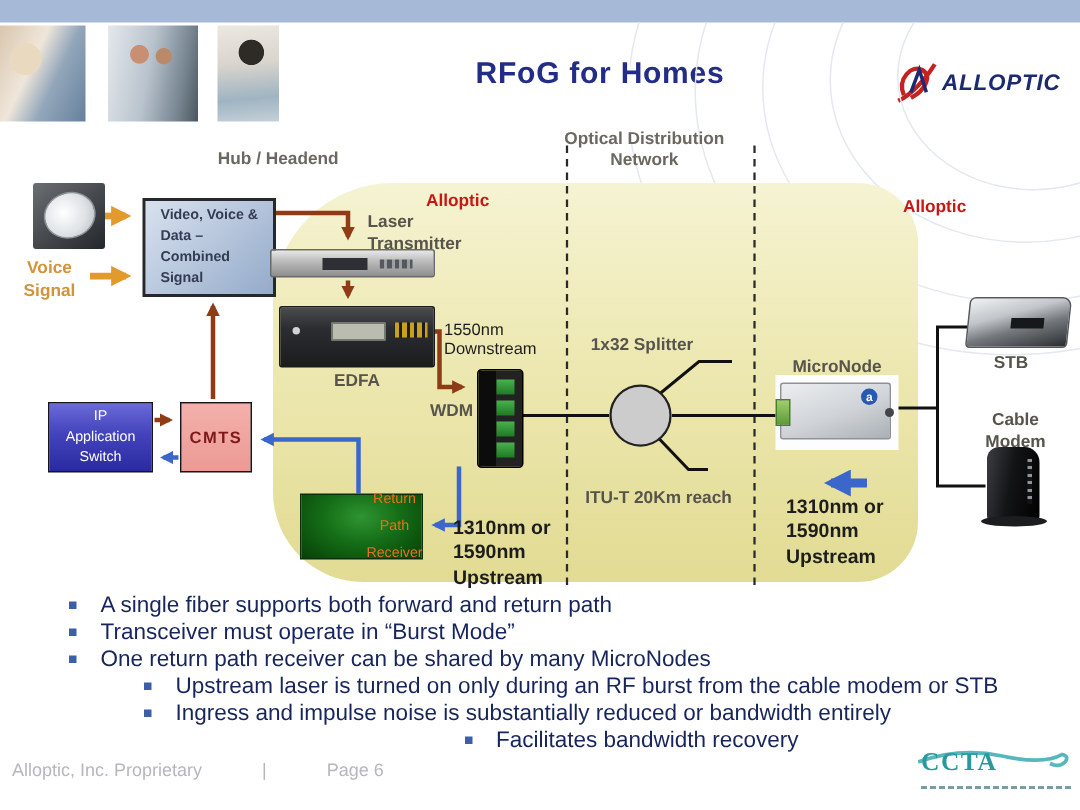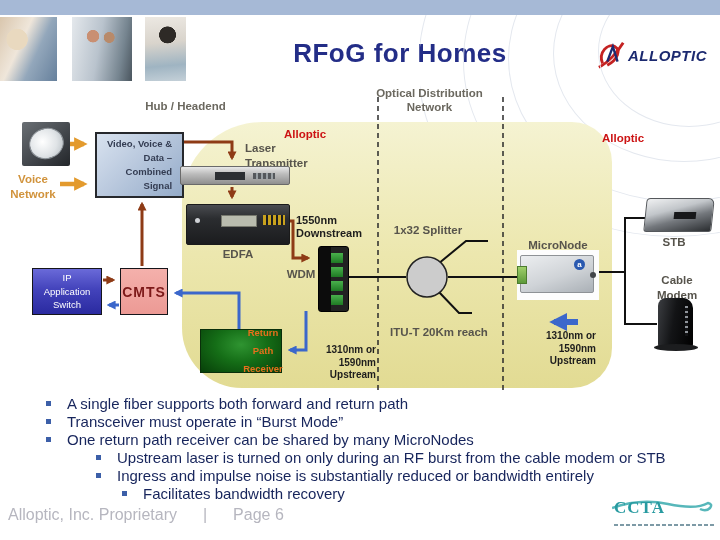--- a/index.html
+++ b/index.html
@@ -13,60 +13,60 @@
   .photo1{left:0;width:57px;background:
      radial-gradient(circle at 30% 35%, #e9d9bf 0 18%, transparent 19%),
      linear-gradient(115deg,#d9c6ad 0%,#efe6da 38%,#93a7bb 62%,#66809c 100%);}
   .photo2{left:72px;width:60px;background:
      radial-gradient(circle at 35% 30%, #c98f72 0 10%, transparent 11%),
      radial-gradient(circle at 62% 32%, #b88a6a 0 9%, transparent 10%),
      linear-gradient(100deg,#e4e8ec 0%,#b9c3cd 45%,#75848f 80%,#4a555e 100%);}
   .photo3{left:145px;width:41px;background:
      radial-gradient(circle at 55% 28%, #2e2a26 0 16%, transparent 17%),
      linear-gradient(175deg,#ece8e2 0%,#d9d4cc 40%,#9fb4c2 75%,#c4d0d8 100%);}
-  .title{left:240px;top:38px;width:320px;text-align:center;font-size:26px;font-weight:bold;
+  .title{left:240px;top:38px;width:320px;text-align:center;font-size:20px;font-weight:bold;
          color:#232d87;letter-spacing:.5px;}
 
   .alogo{left:596px;top:38px;width:118px;height:34px;display:flex;align-items:center;gap:2px;}
   .alogo-text{font-size:15px;font-weight:bold;font-style:italic;color:#1c2a70;letter-spacing:.5px;}
 
   
   .contour{right:0;top:15px;width:300px;height:250px;overflow:hidden;pointer-events:none;}
   .contour i{position:absolute;border:1.5px solid #e4e8ef;border-radius:50%;display:block;}
   .c1{width:180px;height:150px;right:-60px;top:-40px;}
   .c2{width:260px;height:215px;right:-95px;top:-70px;}
   .c3{width:340px;height:285px;right:-130px;top:-100px;}
   .c4{width:420px;height:350px;right:-165px;top:-130px;}
   .c5{width:500px;height:420px;right:-200px;top:-160px;}
 
   
   .yellow{left:182px;top:122px;width:430px;height:266px;
      border-radius:80px 40px 40px 60px;
      background:linear-gradient(180deg,#f5f3d2 0%,#ece7ae 50%,#e2db93 100%);}
   .sec{color:#6b685f;font-weight:bold;font-size:11.5px;text-align:center;white-space:pre-line;line-height:1.25;}
   .dev{color:#57544c;font-weight:bold;font-size:11.5px;text-align:center;white-space:pre-line;line-height:1.3;}
-  .blk{color:#1d1d1d;font-weight:bold;font-size:11px;text-align:center;white-space:pre-line;line-height:1.15;}
+  .blk{color:#1d1d1d;font-weight:normal;font-size:11px;text-align:center;white-space:pre-line;line-height:1.15;}
   .red{color:#cc1414;font-weight:bold;font-size:11.5px;}
 
   
   .combiner{left:95px;top:132px;width:89px;height:66px;border:2px solid #26282c;box-sizing:border-box;
      background:linear-gradient(135deg,#d8e2ef 0%,#bac9de 45%,#94abc9 100%);
-     color:#333c52;font-weight:bold;font-size:9.5px;text-align:right;white-space:pre-line;
+     color:#333c52;font-weight:bold;font-size:9.5px;text-align:left;white-space:pre-line;
      display:flex;align-items:center;justify-content:center;line-height:1.5;}
   .ipswitch{left:32px;top:268px;width:70px;height:47px;border:1px solid #15151a;box-sizing:border-box;
      background:linear-gradient(180deg,#6a6ad9 0%,#4343bb 45%,#2a2aa0 100%);
      color:#fff;font-size:9.5px;text-align:center;white-space:pre-line;
      display:flex;align-items:center;justify-content:center;line-height:1.45;}
   .cmts{left:120px;top:268px;width:48px;height:47px;border:1px solid #15151a;box-sizing:border-box;
      background:linear-gradient(180deg,#f4b0ab 0%,#ec9a95 100%);
-     color:#7c1818;font-weight:bold;font-size:14px;letter-spacing:1px;text-align:center;
+     color:#7c1818;font-weight:bold;font-size:11px;letter-spacing:1px;text-align:center;
      display:flex;align-items:center;justify-content:center;}
   .rpr{left:200px;top:329px;width:82px;height:44px;border:1px solid #0a2f0a;box-sizing:border-box;
      background:radial-gradient(ellipse at 50% 35%,#2f9431 0%,#156e17 45%,#073f08 100%);
-     color:#e8701c;font-weight:bold;font-size:9.5px;text-align:center;white-space:pre-line;
+     color:#e8701c;font-weight:normal;font-size:9.5px;text-align:center;white-space:pre-line;
      display:flex;align-items:center;justify-content:center;line-height:1.9;padding-left:44px;}
 
   
   .dish{left:22px;top:122px;width:48px;height:44px;background:
      radial-gradient(circle at 70% 30%,#9aa2a8 0 8%,transparent 9%),
      linear-gradient(140deg,#6a6f74 0%,#3f4348 60%,#23262a 100%);border-radius:2px;}
   .dish i{position:absolute;left:7px;top:6px;width:33px;height:29px;border-radius:50%;
      background:radial-gradient(circle at 40% 40%,#ffffff 0%,#dfe3e6 55%,#aeb6bc 100%);
      transform:rotate(-18deg);border:1px solid #8c9298;}
   .lasertx{left:180px;top:166px;width:110px;height:19px;border:1px solid #6a6a6a;box-sizing:border-box;
@@ -94,32 +94,32 @@
      background:linear-gradient(165deg,#f0f1f2 0%,#c2c6ca 35%,#74787d 60%,#2a2d30 100%);
      border:1px solid #55585c;box-sizing:border-box;transform:skewX(-6deg);}
   .stb i{position:absolute;left:28px;top:13px;width:22px;height:7px;background:#17181a;}
   .modem{left:658px;top:298px;width:35px;height:50px;border-radius:8px 10px 4px 4px;
      background:linear-gradient(100deg,#3c3e42 0%,#131416 45%,#000 100%);}
   .modem i{position:absolute;right:5px;top:8px;width:3px;height:30px;
      background:repeating-linear-gradient(180deg,#8f949a 0 2px,#131416 2px 5px);}
   .modem u{position:absolute;left:-4px;bottom:-3px;width:44px;height:7px;border-radius:50%;background:#1c1d1f;}
 
   
-  .upl{color:#1d1d1d;font-weight:bold;font-size:10px;text-align:right;white-space:pre-line;line-height:1.25;}
+  .upl{color:#1d1d1d;font-weight:bold;font-size:13px;text-align:left;white-space:pre-line;line-height:1.25;}
 
   
   .bullets{left:0;top:394px;width:720px;color:#17255c;font-size:15px;}
   .b-row{height:18px;display:flex;align-items:center;}
   .b-sq{width:5px;height:5px;background:#3c5fa8;margin-right:16px;flex:none;}
   .lvl1{padding-left:46px;}
   .lvl2{padding-left:96px;text-align:right;}
-  .lvl3{padding-left:122px;}
-
-  
-  .footer{left:8px;top:506px;display:flex;gap:26px;color:#b6b6bf;font-size:16px;align-items:center;}
+  .lvl3{padding-left:122px;justify-content:center;}
+
+  
+  .footer{left:8px;top:506px;display:flex;gap:40px;color:#b6b6bf;font-size:12px;align-items:center;}
   .ccta{left:612px;top:494px;width:104px;height:42px;}
   .ccta-text{position:absolute;left:2px;top:4px;font-family:"Liberation Serif",serif;font-weight:bold;
      font-size:17px;color:#279aa0;letter-spacing:1px;}
   .ccta-tag{position:absolute;left:2px;top:30px;width:100px;height:2px;
      background:repeating-linear-gradient(90deg,#7d9aa6 0 4px,transparent 4px 6px);}
 
   svg{display:block;}
   .overlay{left:0;top:0;pointer-events:none;}
 </style>
 </head>
@@ -196,21 +196,21 @@
     <path d="M438 291 L459 313 H472" stroke="#111" stroke-width="2" fill="none"></path>
     <path d="M645 218 H625 V324 H657" stroke="#111" stroke-width="2" fill="none"></path>
     <path d="M597 272 H625" stroke="#111" stroke-width="2" fill="none"></path>
     <circle cx="427" cy="277" r="20" fill="#cccccc" stroke="#222" stroke-width="1.5"></circle>
   </svg>
 
   <div class="abs dish">
       <i></i>
     </div>
   <div class="abs dev" style="left:2px;top:172px;width:62px;color:#d1933c;">Voice
-Network</div>
+Signal</div>
   <div class="abs combiner">Video, Voice &amp;
 Data –
 Combined
 Signal</div>
 
   <div class="abs dev" style="left:245px;top:141px;width:90px;text-align:left;">Laser
 Transmitter</div>
   <div class="abs lasertx">
       <i></i>
       <u></u>

